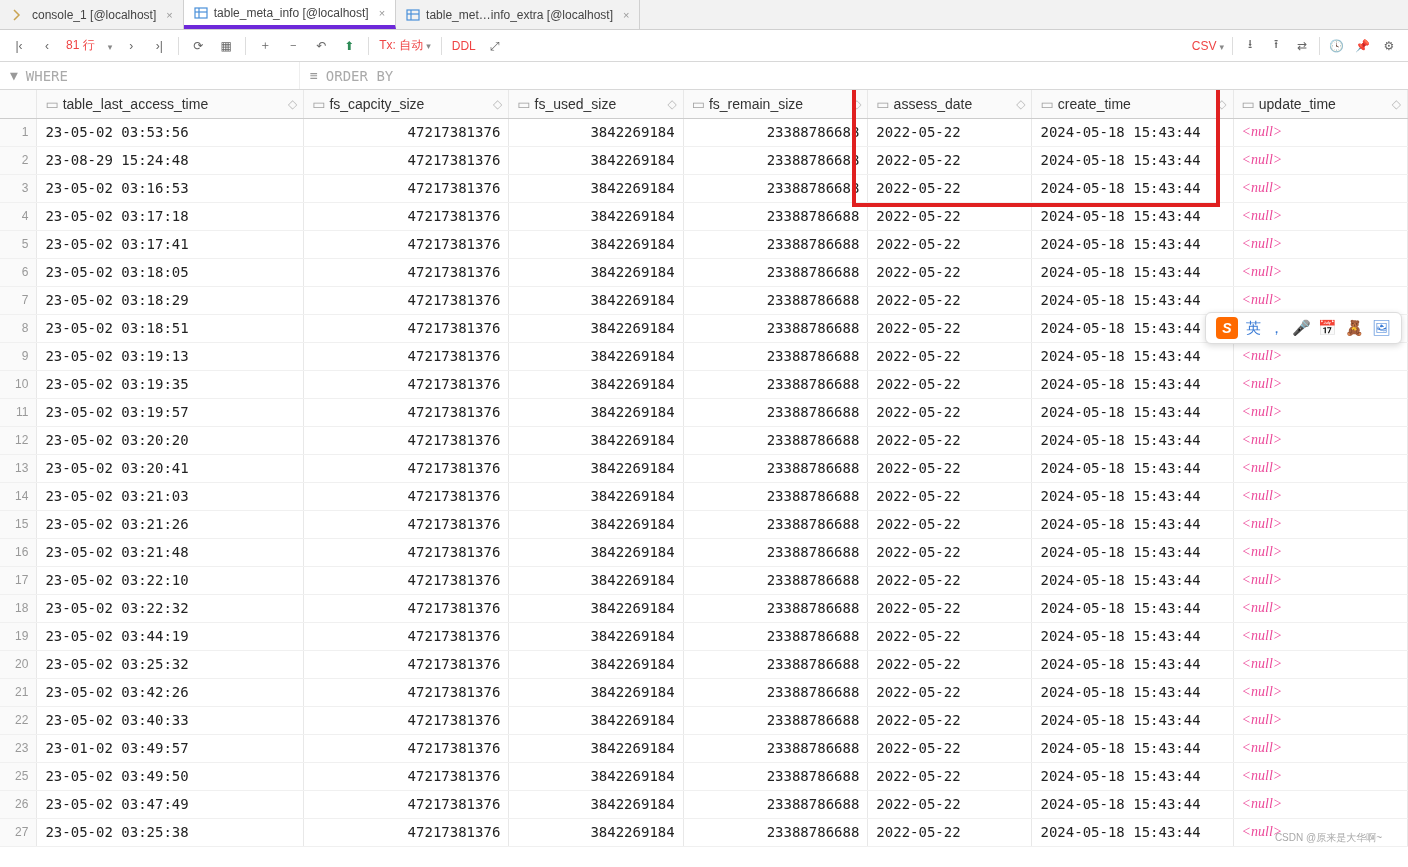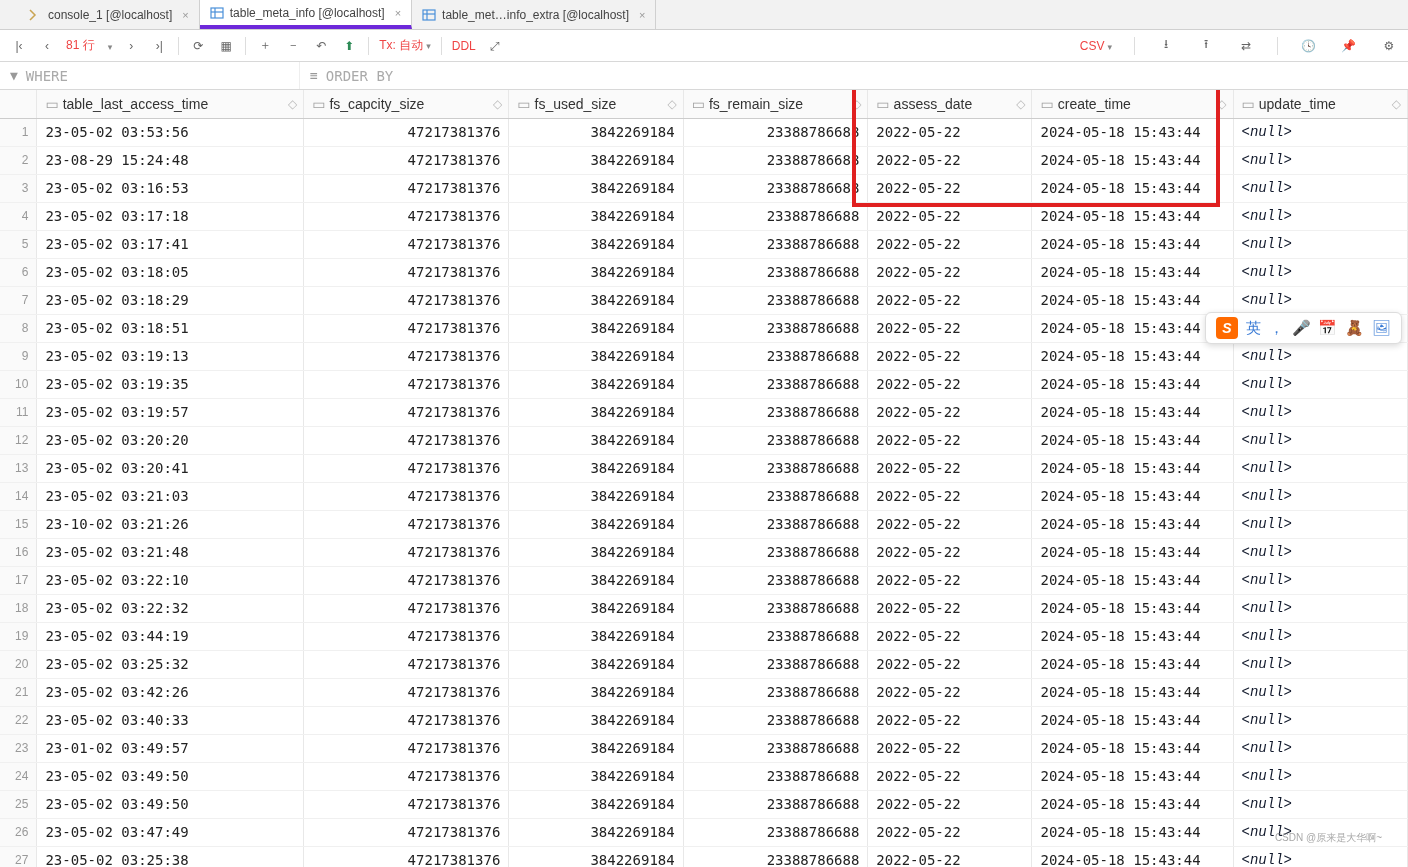--- a/index.html
+++ b/index.html
@@ -14,21 +14,21 @@
   position: relative;
 }
 
 
 .tabs-row {
   display: flex;
   align-items: center;
   height: 30px;
   border-bottom: 1px solid #d0d0d0;
   background: #f2f2f2;
-  padding-left: 18px;
+  padding-left: 2px;
 }
 .tab {
   display: flex;
   align-items: center;
   gap: 6px;
   padding: 0 10px;
   height: 100%;
   border-right: 1px solid #d0d0d0;
   background: #f2f2f2;
   cursor: pointer;
@@ -62,21 +62,21 @@
   width: 22px;
   height: 22px;
   color: #666;
   border-radius: 3px;
   cursor: pointer;
 }
 .tool-sep { width: 1px; height: 18px; background: #ddd; margin: 0 2px; }
 .tool-label { color: #ef4444; font-size: 12px; padding: 0 2px; }
 .tool-dd::after { content: "▾"; font-size: 9px; color: #888; margin-left: 3px; }
 .toolbar .spacer { flex: 1; }
-.right-tools { display: flex; align-items: center; gap: 18px; margin-left: 45px; }
+.right-tools { display: flex; align-items: center; gap: 4px; margin-left: 45px; }
 
 
 .filter-row {
   display: flex;
   height: 28px;
   border-bottom: 1px solid #d8d8d8;
   background: #fff;
 }
 .filter-box {
   display: flex;
@@ -118,21 +118,21 @@
   font-family: Liberation Sans, sans-serif;
   font-size: 14px;
   position: relative;
 }
 .col-gutter { width: 36px; text-align: right; color: #999; background: #fafafa; font-size: 12px;}
 thead .col-gutter { background: #fafafa; }
 .col-ic { color: #a0a0a0; margin-right: 4px; display:inline-block; }
 .sort-ic { position: absolute; right: 6px; top: 50%; transform: translateY(-50%); color: #bbb; font-size: 12px;}
 .td-num { text-align: right; font-family: "Consolas", monospace; font-size: 14px; color: #222;}
 .td-txt { text-align: left; font-family: "Consolas", monospace; font-size: 14px; color: #222;}
-.td-null { color: #0f172a; font-style: italic; text-align: left; font-family: Liberation Mono, monospace; font-size: 14px;}
+.td-null { color: #ec4899; font-style: italic; text-align: left; font-family: Liberation Serif, serif; font-size: 14px;}
 
 
 .highlight-box {
   position: absolute;
   border: 4px solid #e02020;
   pointer-events: none;
 }
 
 
 .ime-bar {
@@ -414,21 +414,21 @@
           <td class="td-txt">23-05-02 03:21:03</td>
           <td class="td-num">47217381376</td>
           <td class="td-num">3842269184</td>
           <td class="td-num">23388786688</td>
           <td class="td-txt">2022-05-22</td>
           <td class="td-txt">2024-05-18 15:43:44</td>
           <td class="td-null">&lt;null&gt;</td>
         </tr>
         <tr>
           <td class="col-gutter">15</td>
-          <td class="td-txt">23-10-02 03:21:26</td>
+          <td class="td-txt">23-05-02 03:21:26</td>
           <td class="td-num">47217381376</td>
           <td class="td-num">3842269184</td>
           <td class="td-num">23388786688</td>
           <td class="td-txt">2022-05-22</td>
           <td class="td-txt">2024-05-18 15:43:44</td>
           <td class="td-null">&lt;null&gt;</td>
         </tr>
         <tr>
           <td class="col-gutter">16</td>
           <td class="td-txt">23-05-02 03:21:48</td>
@@ -495,30 +495,20 @@
           <td class="td-num">47217381376</td>
           <td class="td-num">3842269184</td>
           <td class="td-num">23388786688</td>
           <td class="td-txt">2022-05-22</td>
           <td class="td-txt">2024-05-18 15:43:44</td>
           <td class="td-null">&lt;null&gt;</td>
         </tr>
         <tr>
           <td class="col-gutter">23</td>
           <td class="td-txt">23-01-02 03:49:57</td>
-          <td class="td-num">47217381376</td>
-          <td class="td-num">3842269184</td>
-          <td class="td-num">23388786688</td>
-          <td class="td-txt">2022-05-22</td>
-          <td class="td-txt">2024-05-18 15:43:44</td>
-          <td class="td-null">&lt;null&gt;</td>
-        </tr>
-        <tr>
-          <td class="col-gutter">24</td>
-          <td class="td-txt">23-05-02 03:49:50</td>
           <td class="td-num">47217381376</td>
           <td class="td-num">3842269184</td>
           <td class="td-num">23388786688</td>
           <td class="td-txt">2022-05-22</td>
           <td class="td-txt">2024-05-18 15:43:44</td>
           <td class="td-null">&lt;null&gt;</td>
         </tr>
         <tr>
           <td class="col-gutter">25</td>
           <td class="td-txt">23-05-02 03:49:50</td>

